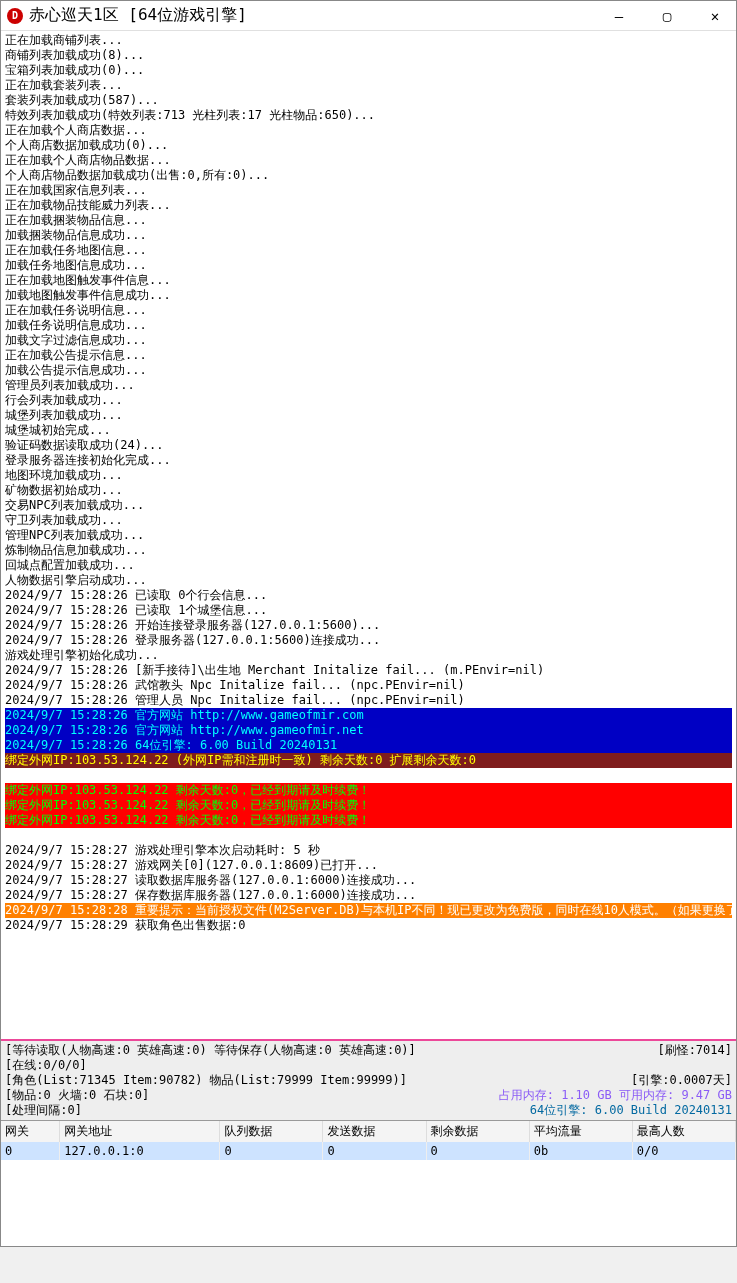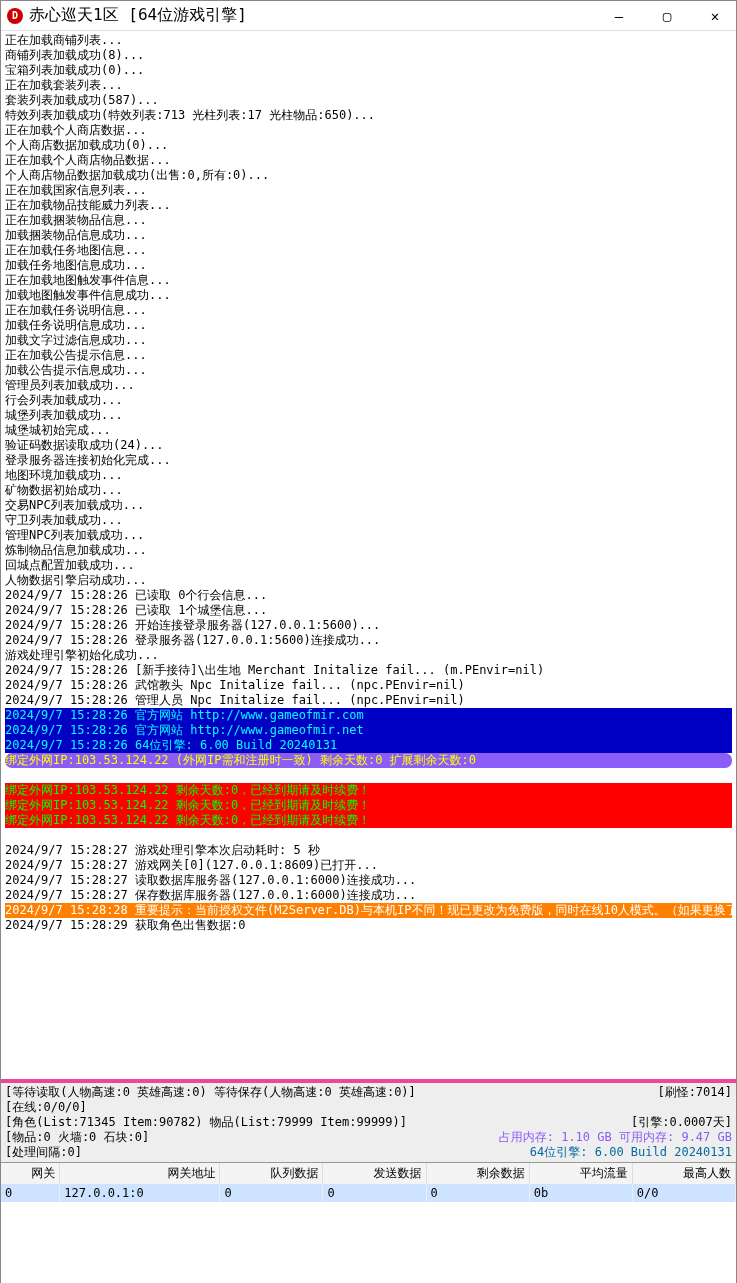--- a/index.html
+++ b/index.html
@@ -9,28 +9,28 @@
 .titlebar-left { display: flex; align-items: center; gap: 6px; }
 .app-icon { width: 16px; height: 16px; background: #c00; border-radius: 50%; display: flex; align-items: center; justify-content: center; color: #fff; font-weight: bold; font-size: 10px; }
 .title-text { font-size: 16px; }
 .titlebar-controls { display: flex; gap: 18px; font-size: 14px; }
 .titlebar-controls span { cursor: pointer; width: 30px; text-align: center; }
 .menubar { display: flex; gap: 14px; padding: 4px 8px; border-bottom: 1px solid #ccc; background: #f8f8f8; }
 .menu-item { cursor: pointer; font-size: 12px; }
 .log-area { background: #fff; height: 1008px; overflow-y: scroll; padding: 2px 4px; font-size: 12px; line-height: 15px; font-family: "SimSun", monospace; white-space: pre; }
 .log-line { display: block; }
 .hl-blue { background: #0000c4; color: #0ff; }
-.hl-magenta { background: #8b5cf6; color: #ff0; border-radius: 7px; }
+.hl-magenta { background: #7f1d1d; color: #ff0; }
 .hl-red { background: #ff0000; color: #0f0; }
 .hl-orange { background: #ff8000; color: #fff; }
-.status-area { border-top: 4px solid #ec4899; background: #eee; padding: 2px 4px; font-size: 12px; line-height: 15px; margin-top: 40px; }
+.status-area { border-top: 2px solid #ec4899; background: #eee; padding: 2px 4px; font-size: 12px; line-height: 15px; }
 .status-row { display: flex; justify-content: space-between; }
 .table-area { border-top: 1px solid #999; background: #fff; }
 .tbl { width: 100%; border-collapse: collapse; font-size: 12px; }
-.tbl th { text-align: right; background: #f4f4f4; border-right: 1px solid #ddd; padding: 2px 4px; font-weight: normal; }
+.tbl th { text-align: left; background: #f4f4f4; border-right: 1px solid #ddd; padding: 2px 4px; font-weight: normal; }
 .tbl td { background: #cde3ff; padding: 2px 4px; border-right: 1px solid #eee; }
 .tbl-spacer { height: 86px; background: #fff; }
 </style>
 </head>
 <body>
 
 <div class="window">
 
   <div class="titlebar">
     <div class="titlebar-left">

